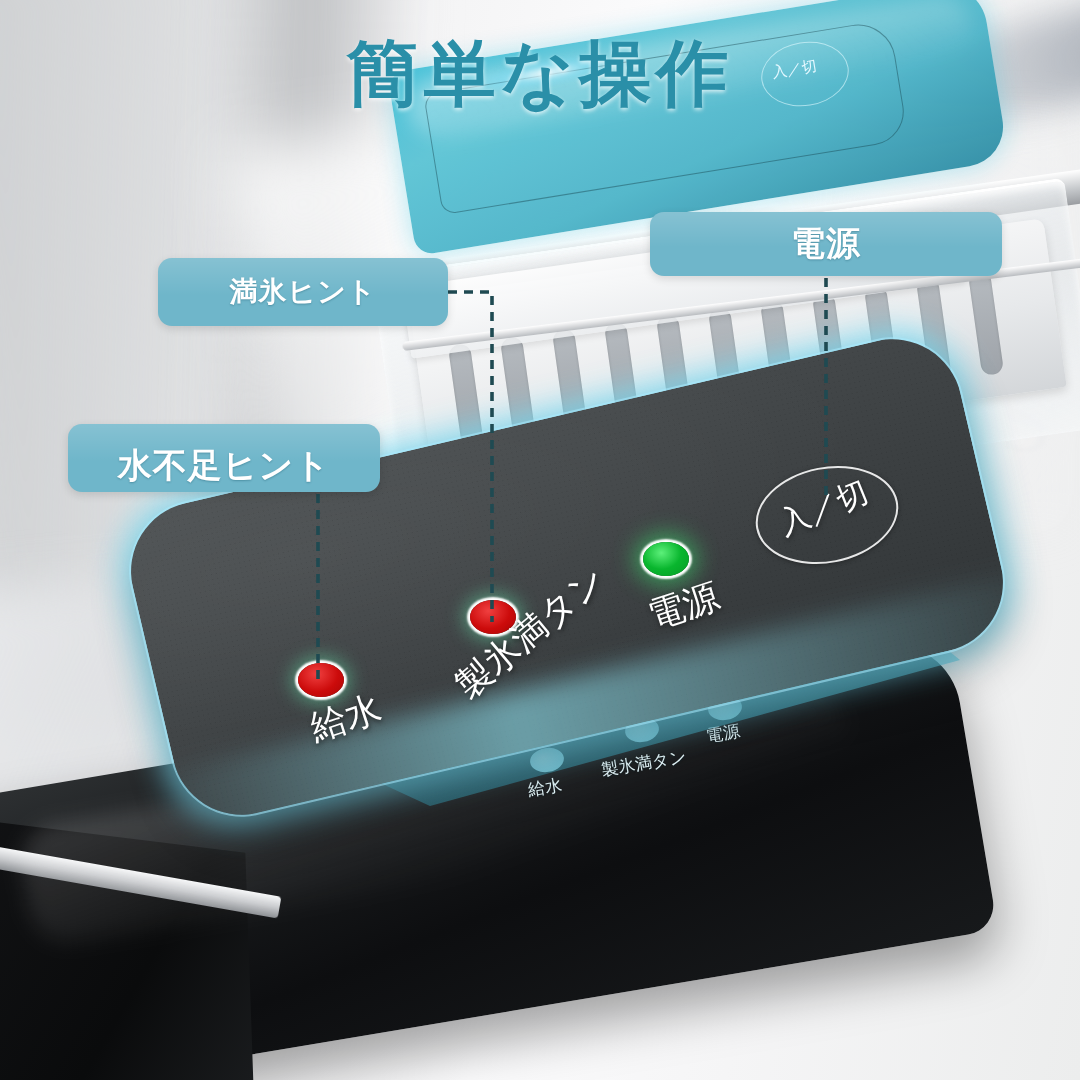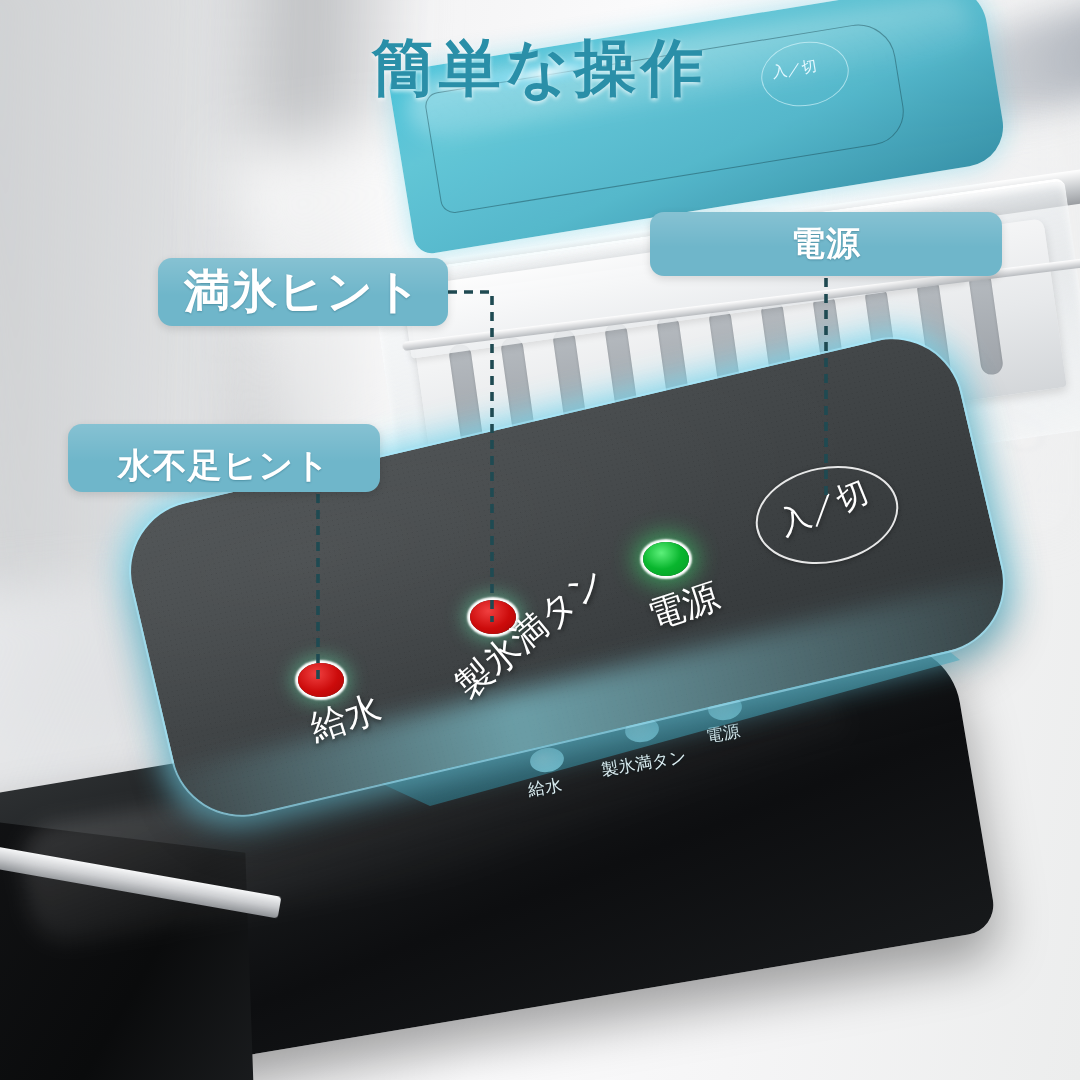--- a/index.html
+++ b/index.html
@@ -234,21 +234,21 @@
   }
   .callout::after{
     content:"";position:absolute;inset:0;border-radius:14px;
     background:linear-gradient(180deg,rgba(255,255,255,.16),rgba(255,255,255,0) 55%);
     pointer-events:none;
   }
 
   
   .title{
     position:absolute;left:0;right:0;top:26px;text-align:center;
-    color:#2a8fa8;font-size:62px;font-weight:700;letter-spacing:5px;
+    color:#2a8fa8;font-size:72px;font-weight:700;letter-spacing:5px;
     text-shadow:0 2px 4px rgba(255,255,255,.75);
   }
 </style>
 </head>
 <body>
 
 <div id="stage">
 
   <div class="bg-base"></div>
   <div class="bg-blur-a"></div>
@@ -334,21 +334,21 @@
         <path d="M 826 278 L 826 495"></path>
         <path d="M 448 292 L 492 292 L 492 622"></path>
         <path d="M 318 494 L 318 684"></path>
       </g>
   </svg>
 
   <div id="callouts">
       <div class="callout" style="left: 650px; top: 212px; width: 352px; height: 64px; font-size: 34px; background: rgb(111, 182, 202);">
         <span style="position: relative; z-index: 2;">電源</span>
       </div>
-      <div class="callout" style="left: 158px; top: 258px; width: 290px; height: 68px; font-size: 46px; background: rgb(111, 182, 202);">
+      <div class="callout" style="left: 158px; top: 258px; width: 290px; height: 68px; font-size: 28px; background: rgb(111, 182, 202);">
         <span style="position: relative; z-index: 2;">満氷ヒント</span>
       </div>
       <div class="callout" style="left: 68px; top: 424px; width: 312px; height: 68px; font-size: 34px; background: rgb(111, 182, 202);">
         <span style="position: relative; z-index: 2; margin-top: 16px;">水不足ヒント</span>
       </div>
     </div>
 
   <div class="title">簡単な操作</div>
 
 </div>

